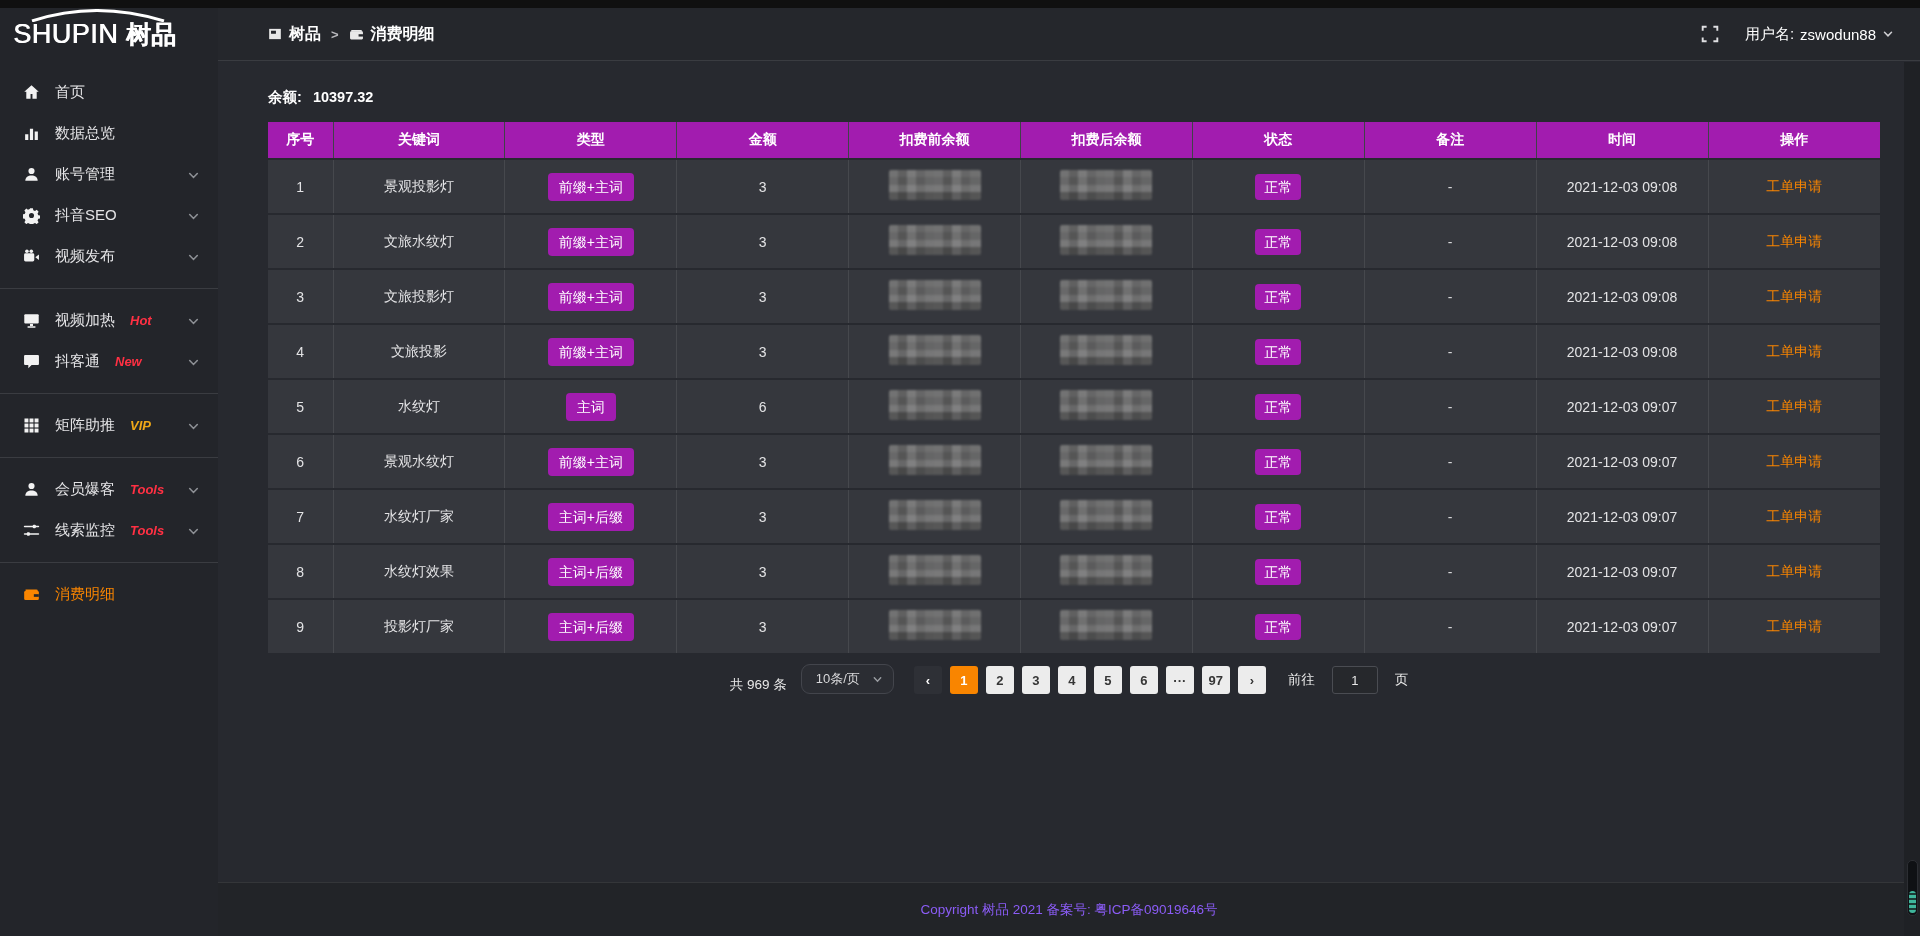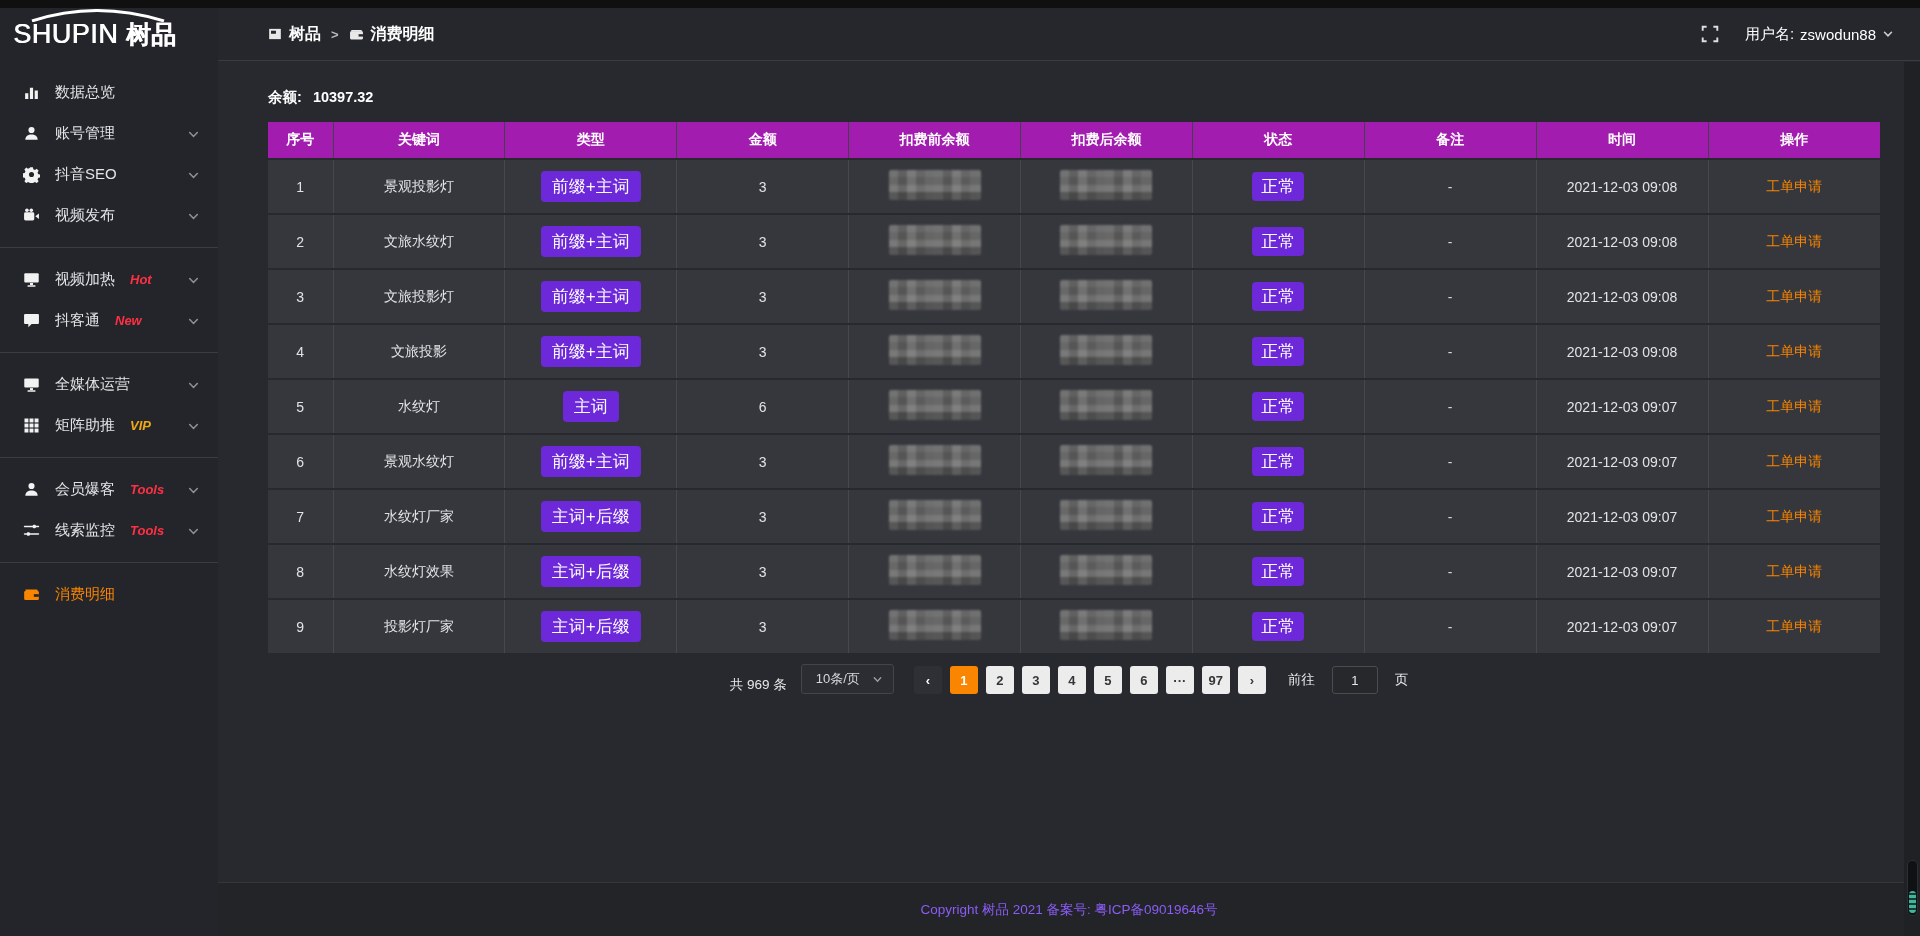--- a/index.html
+++ b/index.html
@@ -57,38 +57,38 @@
   
   .table-wrap { margin:15px 40px 0 50px; }
   table { width:100%; border-collapse:collapse; table-layout:fixed; }
   col.c-seq { width:65px; }
   thead th { background:#a21caf; height:37px; font-size:14px; font-weight:bold; color:#fff;
              border-right:1px solid #404248; border-bottom:2px solid #27292f; }
   thead th:last-child { border-right:none; }
   tbody td { background:#35373d; height:55px; text-align:center; font-size:14px; color:#e3e3e5;
              border-right:1px solid #46484d; border-bottom:2px solid #27292f; }
   tbody td:last-child { border-right:none; }
-  .type-badge, .status-badge { display:inline-block; background:#6d28d9; color:#fff;
-             border-radius:4px; font-size:17px; line-height:1; }
+  .type-badge, .status-badge { display:inline-block; background:#a21caf; color:#fff;
+             border-radius:4px; font-size:14px; line-height:1; }
   .type-badge { padding:7px 11px; }
   .status-badge { padding:6px 9px; }
   .action-link { color:#f98500; cursor:pointer; text-decoration:none; }
   .remark-cell { color:#d5d5d8; }
   .blur-block { display:inline-block; width:92px; height:30px; border-radius:2px; opacity:.92;
      background:
        repeating-linear-gradient(0deg, rgba(0,0,0,.20) 0 8px, rgba(255,255,255,.10) 8px 15px, rgba(0,0,0,.04) 15px 23px, rgba(255,255,255,.05) 23px 30px),
        repeating-linear-gradient(90deg, #717171 0 9px, #5c5c5c 9px 18px, #7a7a7a 18px 27px, #636363 27px 36px, #6e6e6e 36px 45px);
      filter: blur(1.1px); }
 
   
   .pagination { display:flex; align-items:flex-end; justify-content:center; margin-top:9px;
                 gap:8px; font-size:13.5px; color:#e8e8e8; }
   .pg-total { margin-right:6px; }
   .page-size-select { display:flex; align-items:center; gap:12px; height:30px; padding:0 10px 0 14px;
-                background:#2b2d33; border:1px solid #43454c; border-radius:3px; color:#d8d8da;
+                background:#2b2d33; border:1px solid #43454c; border-radius:9px; color:#d8d8da;
                 cursor:pointer; margin-right:12px; font-size:13px; }
   .sel-chevron { width:11px; height:11px; color:#9a9da2; display:flex; }
   .pg-btn { min-width:28px; height:28px; padding:0 6px; border-radius:3px; background:#ececec;
             color:#363636; display:flex; align-items:center; justify-content:center;
             font-size:13px; font-weight:bold; cursor:pointer; }
   .pg-btn.prev { background:#2e3036; color:#fff; }
   .pg-btn.active { background:#f98500; color:#fff; }
   .pg-goto { display:flex; align-items:center; gap:17px; margin-left:14px; }
   .pg-goto input { width:46px; height:28px; background:#26282c; border:1px solid #4a4c52;
             border-radius:3px; color:#e8e8e8; text-align:center; font-size:13px;
@@ -116,20 +116,28 @@
   <div class="logo">
     <svg class="logo-arc" width="165" height="13" viewBox="0 0 165 13">
       <path d="M18 12 Q82 -9 150 12" stroke="#ffffff" stroke-width="3" fill="none"></path>
     </svg>
     <span class="logo-en">SHUPIN</span>
     <span class="logo-cn">树品</span>
   </div>
 
   <div class="menu">
 
+    <div class="menu-item">
+      <span class="mi-icon">
+        <svg viewBox="0 0 16 16">
+            <path fill="currentColor" d="M8 1.2L1.2 7.2h1.9v6.6h4V9.5h1.8v4.3h4V7.2h1.9z"></path>
+          </svg>
+      </span>
+      <span class="mi-label">首页</span>
+    </div>
 
     <div class="menu-item">
       <span class="mi-icon">
         <svg viewBox="0 0 16 16">
             <path fill="currentColor" d="M2 8.6h3V14H2zM6.5 3.6h3V14h-3zM11 6.2h3V14h-3z"></path>
           </svg>
       </span>
       <span class="mi-label">数据总览</span>
     </div>
 
@@ -208,35 +216,20 @@
       <span class="mi-badge badge-red">New</span>
       <span class="mi-chevron">
         <svg viewBox="0 0 12 12" fill="none" stroke="currentColor" stroke-width="1.5" stroke-linecap="round">
             <path d="M2.5 4.2L6 7.8l3.5-3.6"></path>
           </svg>
       </span>
     </div>
 
     <div class="menu-divider"></div>
 
-    <div class="menu-item">
-      <span class="mi-icon">
-        <svg viewBox="0 0 16 16">
-            <rect x="1.2" y="2.4" width="13.6" height="8.4" rx="1" fill="currentColor"></rect>
-            <rect x="6.6" y="11.4" width="2.8" height="1.8" fill="currentColor"></rect>
-            <rect x="4.1" y="13.4" width="7.8" height="1.4" rx=".7" fill="currentColor"></rect>
-          </svg>
-      </span>
-      <span class="mi-label">全媒体运营</span>
-      <span class="mi-chevron">
-        <svg viewBox="0 0 12 12" fill="none" stroke="currentColor" stroke-width="1.5" stroke-linecap="round">
-            <path d="M2.5 4.2L6 7.8l3.5-3.6"></path>
-          </svg>
-      </span>
-    </div>
 
     <div class="menu-item">
       <span class="mi-icon">
         <svg viewBox="0 0 16 16">
             <g fill="currentColor">
               <rect x="1.4" y="1.4" width="3.7" height="3.7"></rect>
               <rect x="6.15" y="1.4" width="3.7" height="3.7"></rect>
               <rect x="10.9" y="1.4" width="3.7" height="3.7"></rect>
               <rect x="1.4" y="6.15" width="3.7" height="3.7"></rect>
               <rect x="6.15" y="6.15" width="3.7" height="3.7"></rect>

